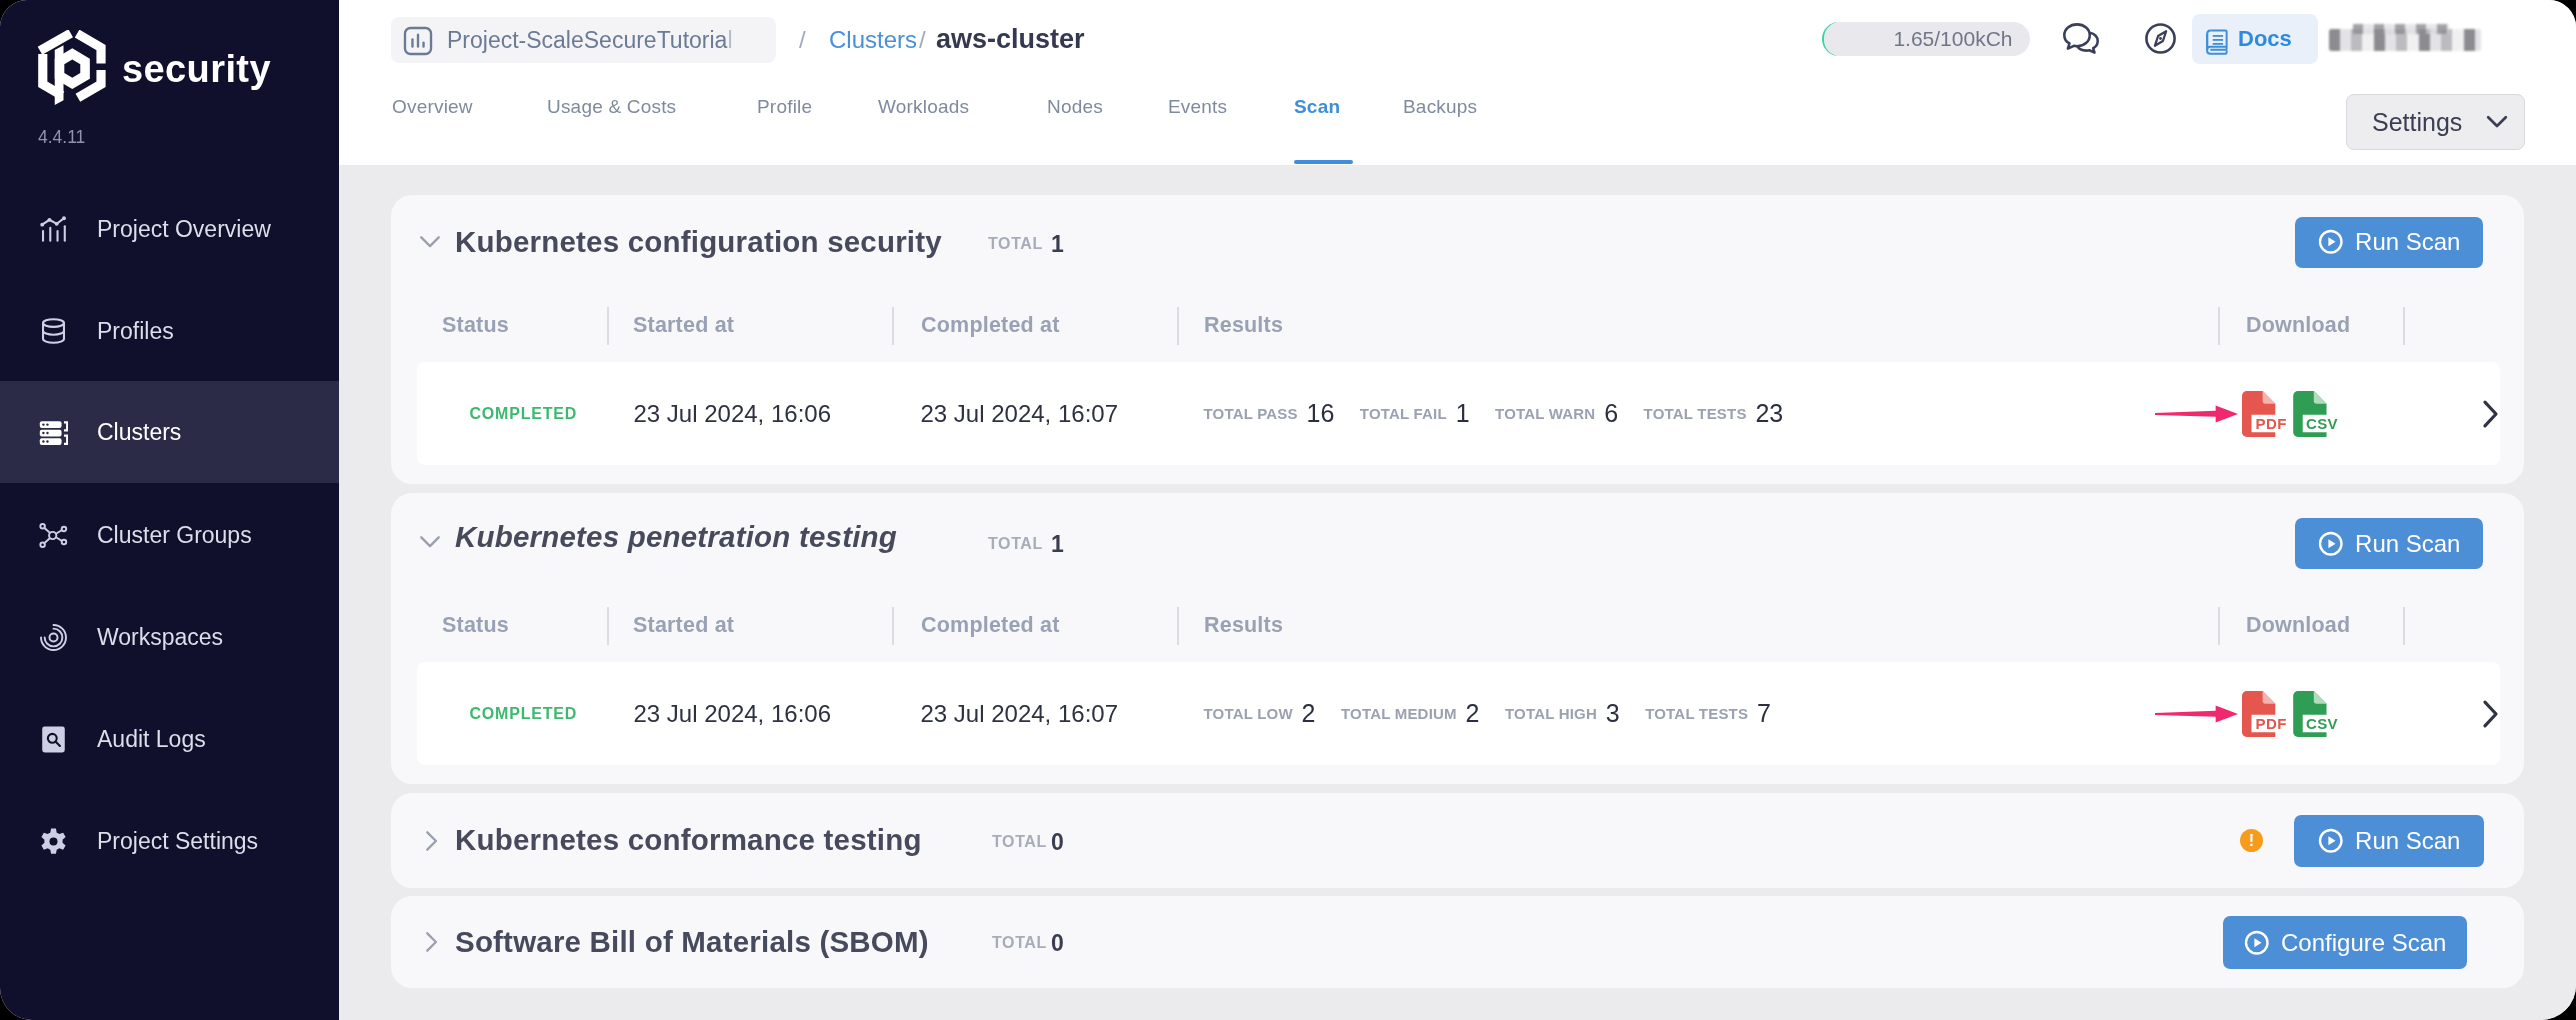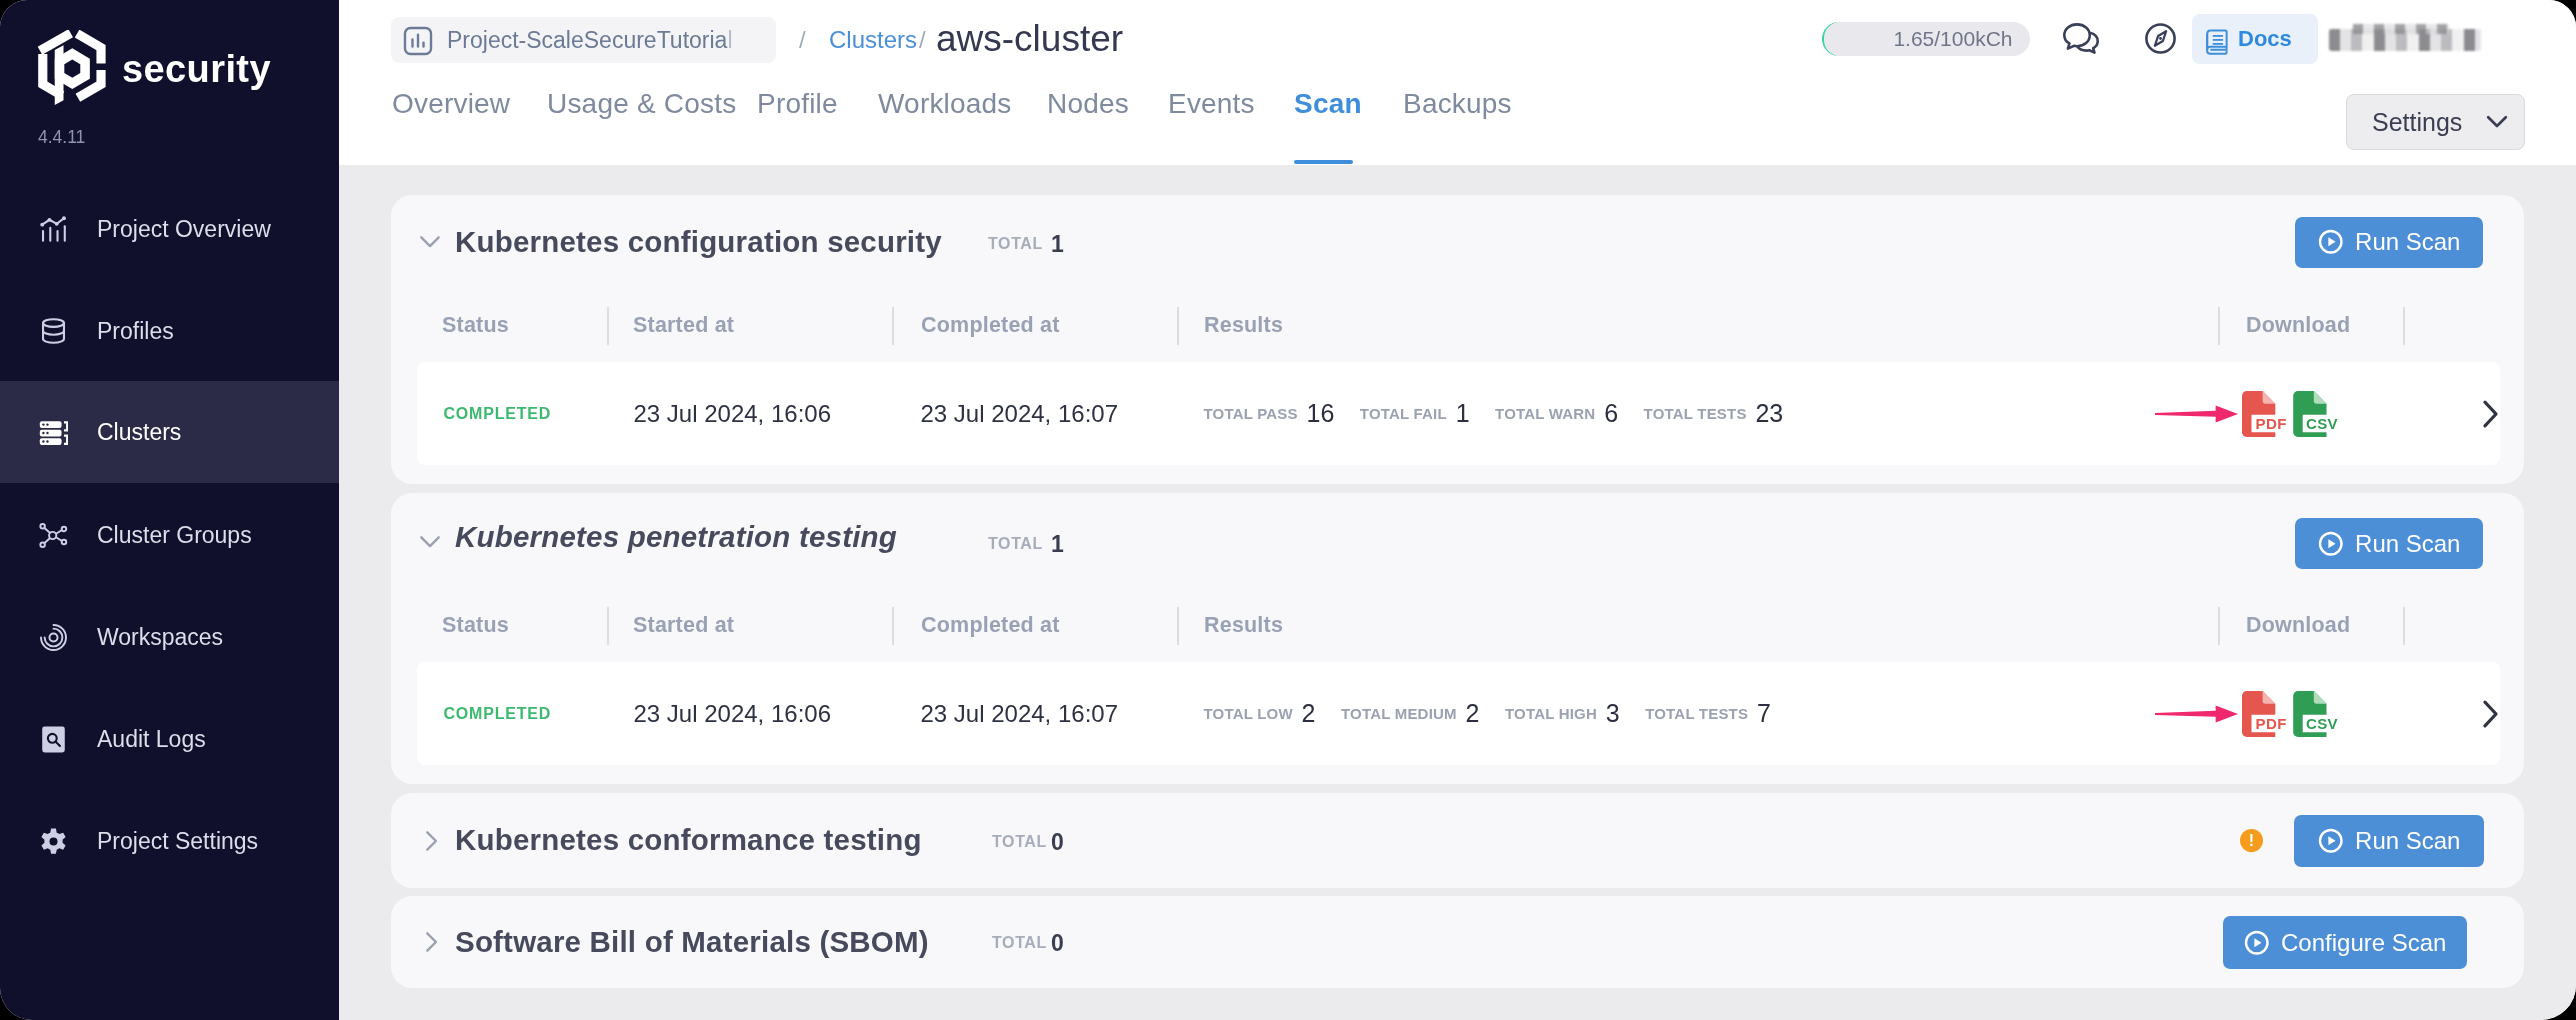--- a/index.html
+++ b/index.html
@@ -5,32 +5,32 @@
 * { margin:0; padding:0; box-sizing:border-box; }
 html,body { width:2576px; height:1020px; background:#000; font-family:"Liberation Sans", sans-serif; }
 .abs { position:absolute; }
 #win { position:absolute; left:0; top:0; width:2576px; height:1020px; background:#fff; border-radius:27px 27px 35px 32px; overflow:hidden; }
 #sidebar { position:absolute; left:0; top:0; width:339px; height:1020px; background:#10102c; }
 #content { position:absolute; left:339px; top:165px; width:2237px; height:855px; background:#ebebee; }
 .card { position:absolute; left:391px; background:#f8f8fa; border-radius:21px; width:2133px; }
 .menu-item { position:absolute; left:0; width:339px; height:102px; color:#dcdeea; font-size:23px; display:flex; align-items:center; }
 .menu-item .mi-icon { position:absolute; left:39px; width:29px; height:29px; }
 .menu-item .mi-text { position:absolute; left:97px; }
-.tab { position:absolute; top:88px; font-size:28px; color:#7f8a9f; letter-spacing:0.2px;text-align:right; }
+.tab { position:absolute; top:96px; font-size:19px; color:#7f8a9f; letter-spacing:0.2px;text-align:right; }
 .sep { position:absolute; width:1.6px; height:38px; background:#dcdce2; }
 .collabel { position:absolute; font-size:21.5px; font-weight:bold; color:#99a1b4; letter-spacing:0.2px; }
 .rlabel { font-size:15px; font-weight:bold; color:#9ba1b1; letter-spacing:0.2px; }
 .rvalue { font-size:25px; color:#2b2f40; }
 .title { position:absolute; font-size:29.5px; font-weight:bold; color:#474a5c; letter-spacing:0.2px;text-align:right; }
 .totlab { position:absolute; font-size:16px; font-weight:bold; color:#a6acba; letter-spacing:0.6px; }
 .totval { position:absolute; font-size:23px; font-weight:bold; color:#3a3e50; }
 .btn { position:absolute; background:#4d8fd7; border-radius:7.2px; color:#fff; font-size:24px; display:flex; align-items:center; justify-content:center; gap:12px; }
 .wrow { position:absolute; left:25.5px; width:2083px; height:103px; background:#fff; border-radius:8px; }
 .date { position:absolute; font-size:24px; color:#2d3142; top:50%; transform:translateY(-50%);text-align:right; }
-.completed { position:absolute; top:50%; transform:translateY(-50%); font-size:16px; font-weight:bold; color:#3cb96e; letter-spacing:0.8px; }
+.completed { position:absolute; top:50%; transform:translateY(-50%); font-size:16px; font-weight:bold; color:#3cb96e; letter-spacing:0.8px;margin-left:26px; }
 .resgroup { position:absolute; left:787px; top:0; height:100%; display:flex; align-items:center; }
 .res-item { display:flex; align-items:center; margin-right:25.5px; }
 .res-item .rlabel { margin-right:8.8px; }
 .rowchev { position:absolute; top:50%; transform:translateY(-50%); }
 </style>
 </head>
 <body>
 <div id="win">
 
   <div id="header" class="abs" style="left:339px; top:0; width:2237px; height:165px; background:#fff;"></div>
@@ -39,21 +39,21 @@
   <svg class="abs" style="left:403px; top:25.5px;" width="30" height="30" viewBox="0 0 38 38">
     <rect x="2.5" y="2.5" width="33" height="33" rx="7" fill="none" stroke="#6b7a95" stroke-width="3"></rect>
     <line x1="12" y1="26" x2="12" y2="17" stroke="#6b7a95" stroke-width="3" stroke-linecap="round"></line>
     <line x1="19" y1="26" x2="19" y2="11" stroke="#6b7a95" stroke-width="3" stroke-linecap="round"></line>
     <line x1="26" y1="26" x2="26" y2="21" stroke="#6b7a95" stroke-width="3" stroke-linecap="round"></line>
   </svg>
   <div class="abs" style="left:447px; top:40px; transform:translateY(-50%); font-size:23px; color:#6b7a95; white-space:nowrap;">Project-ScaleSecureTutoria<span style="opacity:0.45">l</span></div>
   <div class="abs" style="left:799px; top:40px; transform:translateY(-50%); font-size:24px; color:#a2abbc;">/</div>
   <div class="abs" style="left:829px; top:40px; transform:translateY(-50%); font-size:24px; color:#4a90d9;">Clusters</div>
   <div class="abs" style="left:919px; top:40px; transform:translateY(-50%); font-size:24px; color:#a2abbc;">/</div>
-  <div class="abs" style="left:936px; top:39px; transform:translateY(-50%); font-size:37px; font-weight:normal; color:#343850;">aws-cluster</div>
+  <div class="abs" style="left:936px; top:39px; transform:translateY(-50%); font-size:27px; font-weight:bold; color:#343850;">aws-cluster</div>
 
   <div class="abs" style="left:1822px; top:21.5px; width:208px; height:34px; background:#e9e9ed; border-radius:17.5px; overflow:hidden;">
     <div class="abs" style="left:0; top:0; width:14.4px; height:34px; background:#35d6a6; border-radius:17.5px 0 0 17.5px;"></div>
     <div class="abs" style="left:2.4px; top:0; width:191px; height:34px; background:#e9e9ed; border-radius:16px;"></div>
     <div class="abs" style="right:17.5px; top:50%; transform:translateY(-50%); font-size:21px; color:#70758a;">1.65/100kCh</div>
   </div>
 
   <svg class="abs" style="left:2061px; top:22px;" width="40" height="35" viewBox="0 0 50 44">
     <path d="M20 3 C11 3 4 9 4 16.5 C4 21 6.5 24.8 10.5 27 L8.5 33.5 L16 30 C17.3 30.3 18.6 30.5 20 30.5 C29 30.5 36 24.5 36 16.5 C36 9 29 3 20 3 Z" fill="none" stroke="#3a3f58" stroke-width="3.2" stroke-linejoin="round"></path>
     <path d="M36.5 13.5 C42 15 46 19 46 24 C46 28 43.8 31.2 40.3 33 L42 38.5 L35.5 35.5 C34.4 35.8 33.2 36 32 36 C26.5 36 21.8 33.4 19.8 29.7" fill="none" stroke="#3a3f58" stroke-width="3.2" stroke-linejoin="round"></path>

